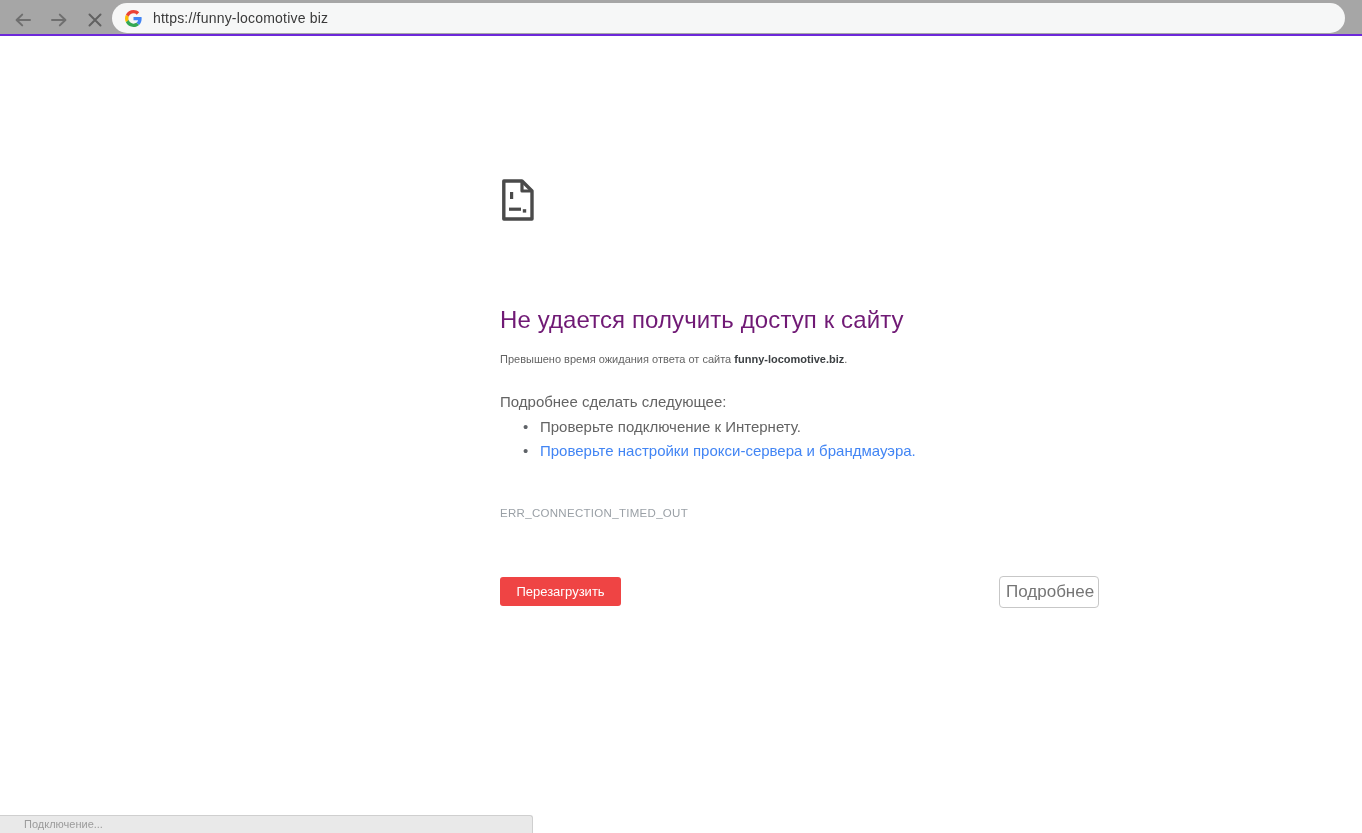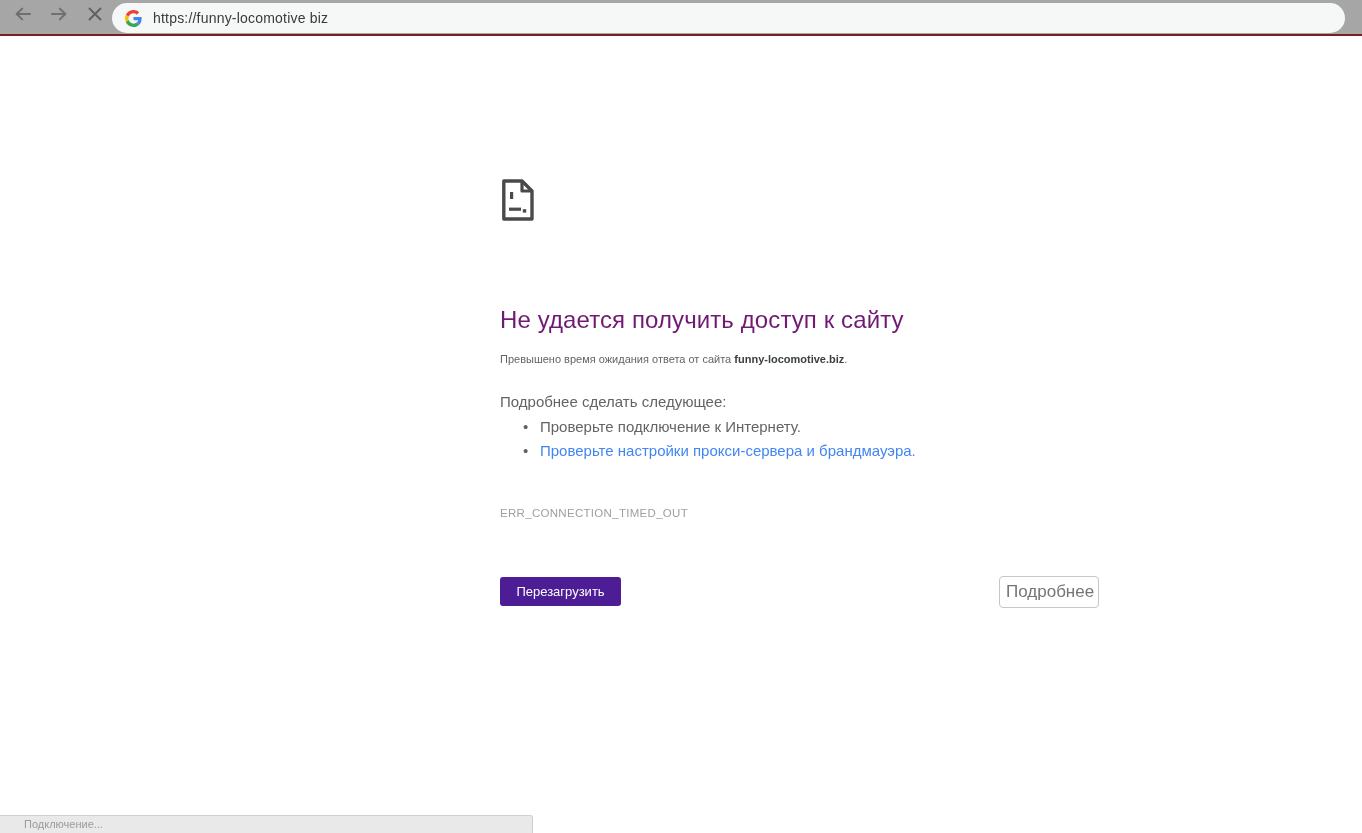--- a/index.html
+++ b/index.html
@@ -3,22 +3,22 @@
 <meta charset="utf-8">
 <style>
   html,body{margin:0;padding:0;background:#fff;}
   #screen{
     position:relative;width:1362px;height:833px;overflow:hidden;
     font-family:"Liberation Sans",sans-serif;background:#ffffff;
   }
   
   .toolbar{
     position:absolute;top:0;left:0;width:100%;height:36px;
-    background:#a6a6a6;border-bottom:2px solid #7f1d1d;
-    display:flex;align-items:flex-start;box-sizing:border-box;
+    background:#a6a6a6;border-bottom:2px solid #6d28d9;
+    display:flex;align-items:flex-end;box-sizing:border-box;
   }
   .nav-btn{
     background:none;border:none;padding:0;margin:0;
     width:28px;height:28px;display:flex;align-items:center;justify-content:center;
     cursor:pointer;
   }
   .nav-btn svg{display:block;}
   .btn-back{margin-left:9px;}
   .btn-fwd{margin-left:8px;}
   .btn-stop{margin-left:8px;}
@@ -60,21 +60,21 @@
   .suggest-list li::before{
     content:"•";position:absolute;left:23px;color:#5f6368;font-size:15px;
   }
   .suggest-list a{color:#4285f4;text-decoration:none;cursor:pointer;}
   .err-code{
     position:absolute;left:500px;top:469px;
     font-size:11.5px;color:#9aa0a6;letter-spacing:.3px;
   }
   .btn-reload{
     position:absolute;left:500px;top:539px;width:121px;height:29px;
-    background:#4c1d95;color:#ffffff;border:none;border-radius:3px;
+    background:#ef4444;color:#ffffff;border:none;border-radius:3px;
     font-size:13px;font-family:inherit;cursor:pointer;
   }
   .btn-details{
     position:absolute;left:999px;top:538px;width:100px;height:32px;
     background:#ffffff;color:#757575;border:1px solid #c7c7c7;border-radius:4px;
     font-size:17px;font-family:inherit;cursor:pointer;box-sizing:border-box;
   }
   
   .statusbar{
     position:absolute;left:0;bottom:0;width:533px;height:18px;

